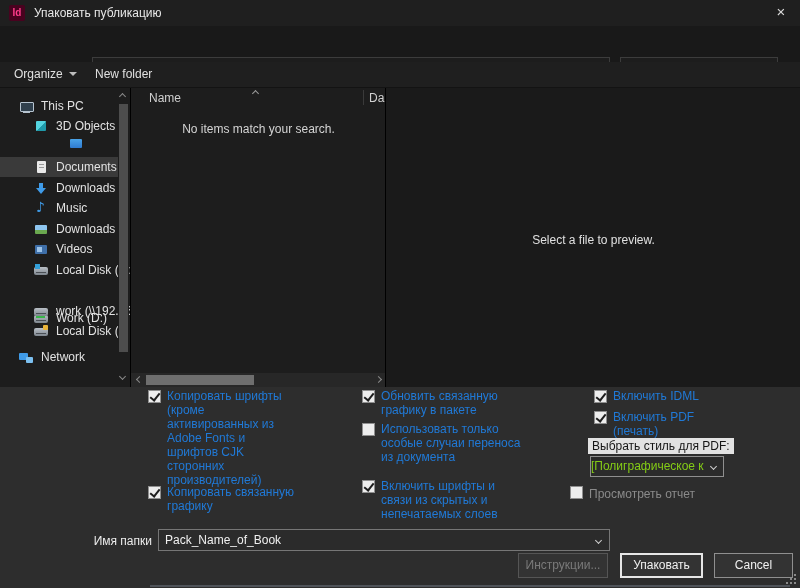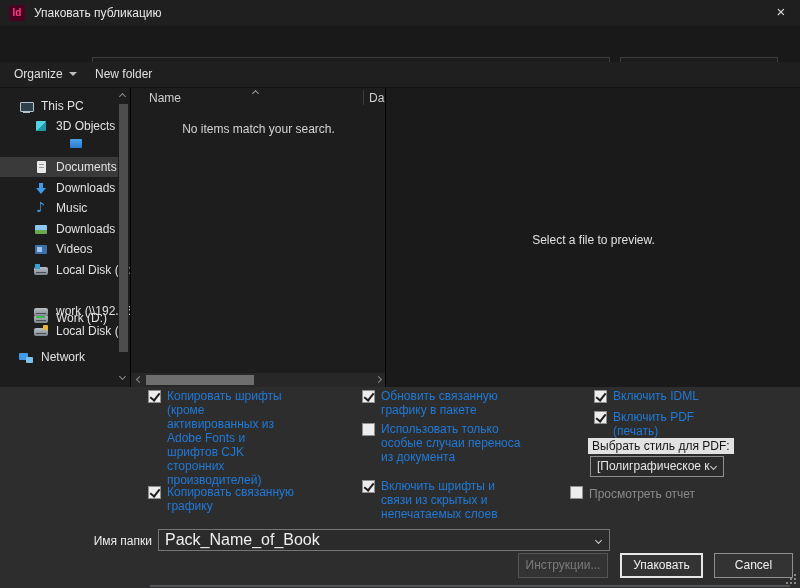--- a/index.html
+++ b/index.html
@@ -106,28 +106,28 @@
 
   
   .bottom { position:absolute; left:0; top:387px; width:800px; height:201px; background:#2d2d2d; }
   .cb { position:absolute; width:13px; height:13px; background:#ededed; border:1px solid #8f8f8f; cursor:pointer; }
   .cb[data-checked="true"]::after { content:""; position:absolute; left:3px; top:0px; width:4px; height:8px;
     border:solid #1d1d1d; border-width:0 2px 2px 0; transform:rotate(38deg); }
   .opt-label { position:absolute; color:#2079d6; line-height:14px; cursor:pointer; }
   .opt-label.dis { color:#8a8a8a; }
   .pdf-style-label { position:absolute; left:588px; top:438px; background:#e2e2e2; color:#151515; padding:1px 4px; }
   .pdf-select { position:absolute; left:590px; top:456px; width:134px; height:21px; background:#2b2b2b;
-    border:1px solid #8f8f8f; color:#e5e5e5; line-height:19px; padding-left:6px; cursor:pointer; white-space:nowrap; overflow:hidden; }
+    border:1px solid #8f8f8f; color:#84cc16; line-height:19px; cursor:pointer; white-space:nowrap; overflow:hidden; }
   .pdf-select .chev { position:absolute; right:7px; top:7px; color:#cfcfcf; }
 
   .fname-label { position:absolute; left:0; top:534px; width:152px; text-align:right; color:#ececec; }
   .fname-combo { position:absolute; left:158px; top:529px; width:452px; height:22px; background:#2b2b2b;
     border:1px solid #767676; }
   .fname-combo input { position:absolute; left:6px; top:1px; width:410px; height:18px; background:transparent;
-    border:none; outline:none; color:#f0f0f0; font-family:"Liberation Sans", sans-serif; font-size:16px; }
+    border:none; outline:none; color:#f0f0f0; font-family:"Liberation Sans", sans-serif; font-size:12px; }
   .fname-combo .chev { position:absolute; right:8px; top:8px; color:#cfcfcf; }
 
   .btn { position:absolute; top:553px; height:25px; background:#333333; border:1px solid #8f8f8f;
     color:#f0f0f0; text-align:center; line-height:23px; cursor:pointer; }
   .btn.dis { border-color:#555; color:#7a7a7a; cursor:default; }
   .btn.default { border:2px solid #e6e6e6; line-height:21px; }
 
   .grip { position:absolute; right:4px; bottom:4px; width:2px; height:2px; background:#8a8a8a;
     box-shadow:-4px 0 #8a8a8a,-8px 0 #8a8a8a,0 -4px #8a8a8a,-4px -4px #8a8a8a,0 -8px #8a8a8a; }
   .bottom-edge { position:absolute; left:150px; top:585px; width:640px; height:2px; background:#565b61; opacity:.85; }

